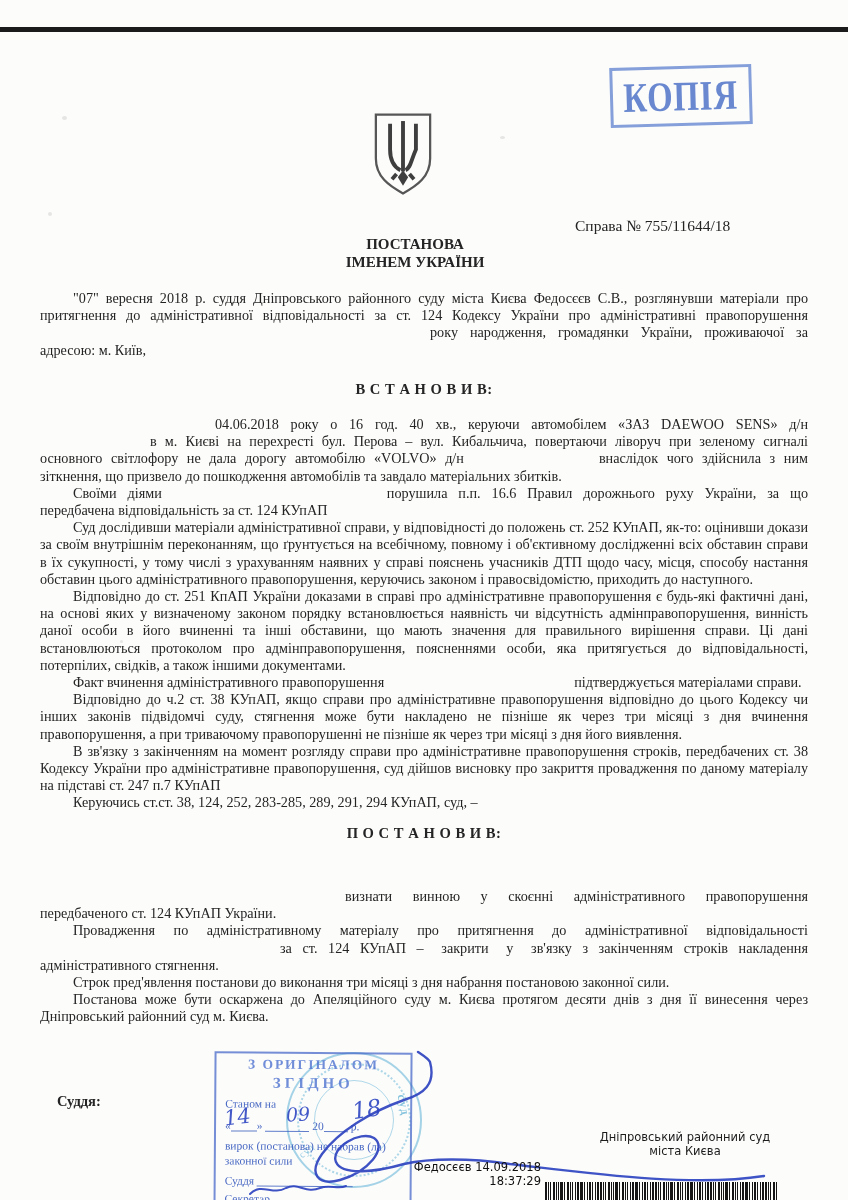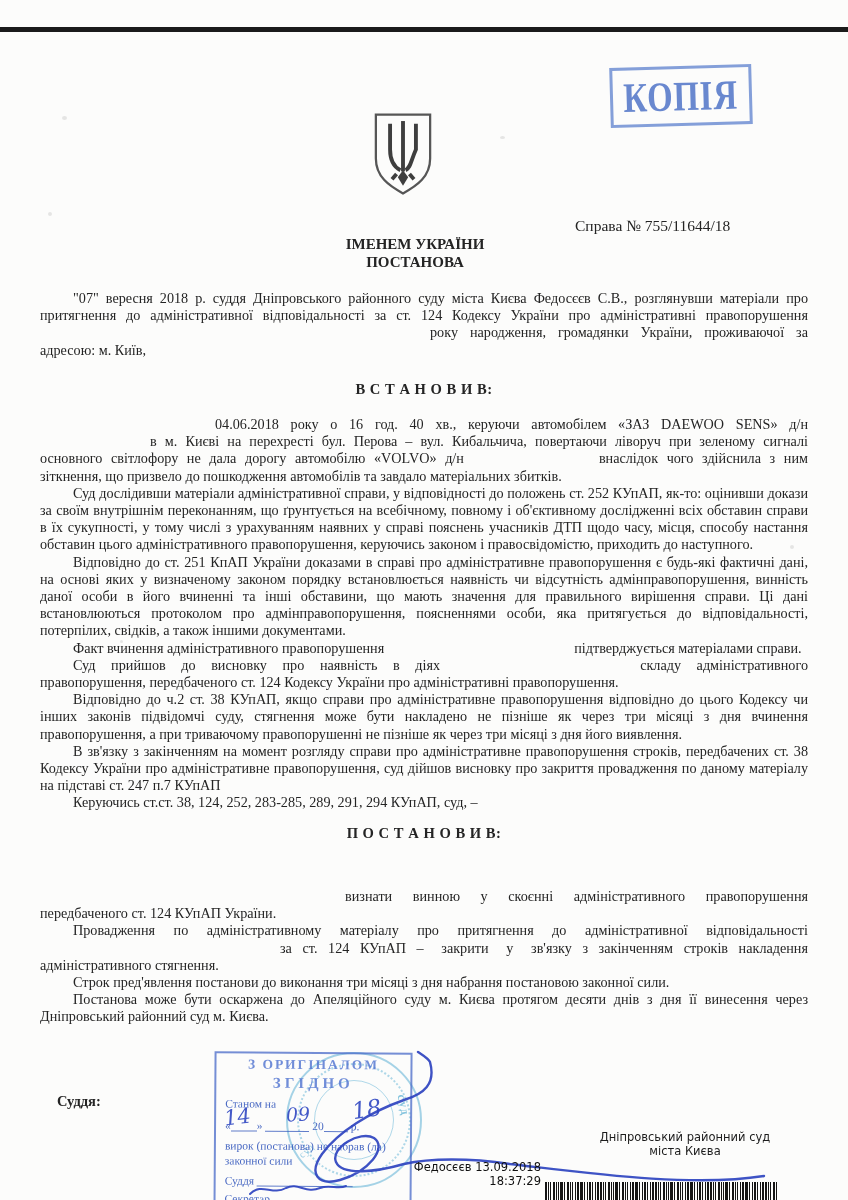--- a/index.html
+++ b/index.html
@@ -118,32 +118,32 @@
         <path d="M40 96 L33 104"></path>
         <path d="M60 96 L67 104"></path>
       </g>
       <path d="M50 90 L42 101 L50 114 L58 101 Z" fill="#3e3e3e"></path>
     </svg>
   </div>
 
   <div class="case-number">Справа № 755/11644/18</div>
 
   <div class="title-block">
+    <div>ПОСТАНОВА</div>
     <div>ІМЕНЕМ УКРАЇНИ</div>
-    <div>ПОСТАНОВА</div>
   </div>
 
   <div class="doc-body" id="doc-body">
       <p class="doc-para" style="text-indent: 33px;"><span>"07" вересня 2018 р.  суддя Дніпровського районного суду міста Києва Федосєєв С.В., розглянувши матеріали про притягнення до адміністративної відповідальності за ст. 124 Кодексу України про адміністративні правопорушення</span><span class="gap" style="width: 390px;"></span><span>року народження, громадянки України, проживаючої за адресою: м. Київ,</span></p>
       <p class="doc-heading" style="margin: 22px 0px 18px;">В С Т А Н О В И В:</p>
       <p class="doc-para" style="text-indent: 175px;"><span>04.06.2018 року о 16 год. 40 хв., керуючи автомобілем «ЗАЗ DAEWOO SENS» д/н</span><span class="gap" style="width: 110px;"></span><span>в м. Києві на перехресті бул. Перова – вул. Кибальчича, повертаючи ліворуч при зеленому сигналі основного світлофору не дала дорогу автомобілю «VOLVO» д/н</span><span class="gap" style="width: 135px;"></span><span>внаслідок чого здійснила з ним зіткнення, що призвело до пошкодження автомобілів та завдало матеріальних збитків.</span></p>
+      <p class="doc-para" style="text-indent: 33px;"><span>Своїми діями</span><span class="gap" style="width: 225px;"></span><span>порушила п.п. 16.6 Правил дорожнього руху України, за що передбачена відповідальність за ст. 124 КУпАП</span></p>
       <p class="doc-para" style="text-indent: 33px;"><span>Суд дослідивши матеріали адміністративної справи, у відповідності до положень </span><span class="u">ст. 252 КУпАП</span><span>, як-то: оцінивши докази за своїм внутрішнім переконанням, що ґрунтується на всебічному, повному і об'єктивному дослідженні всіх обставин справи в їх сукупності, у тому числі з урахуванням наявних у справі пояснень учасників ДТП щодо часу, місця, способу настання обставин цього адміністративного правопорушення, керуючись законом і правосвідомістю, приходить до наступного.</span></p>
       <p class="doc-para" style="text-indent: 33px;"><span>Відповідно до ст. 251 КпАП України доказами в справі про адміністративне правопорушення є будь-які фактичні дані, на основі яких у визначеному законом порядку встановлюється наявність чи відсутність адмінправопорушення, винність даної особи в його вчиненні та інші обставини, що мають значення для правильного вирішення справи. Ці дані встановлюються протоколом про адмінправопорушення, поясненнями особи, яка притягується до відповідальності, потерпілих, свідків, а також іншими документами.</span></p>
       <p class="doc-para" style="text-indent: 33px;"><span>Факт вчинення адміністративного правопорушення</span><span class="gap" style="width: 190px;"></span><span>підтверджується матеріалами справи.</span></p>
-      <p class="doc-para" style="text-indent: 33px;"><span>Суд прийшов до висновку про наявність в діях</span><span class="gap" style="width: 200px;"></span><span>складу адміністративного правопорушення, передбаченого ст. 124 Кодексу України про адміністративні правопорушення.</span></p>
       <p class="doc-para" style="text-indent: 33px;"><span>Відповідно до ч.2 ст. 38 КУпАП, якщо справи про адміністративне правопорушення відповідно до цього Кодексу чи інших законів підвідомчі суду, стягнення може бути накладено не пізніше як через три місяці з дня вчинення правопорушення, а при триваючому правопорушенні не пізніше як через три місяці з дня його виявлення.</span></p>
       <p class="doc-para" style="text-indent: 33px;"><span>В зв'язку з закінченням на момент розгляду справи про адміністративне правопорушення строків, передбачених ст. 38 Кодексу України про адміністративне правопорушення, суд дійшов висновку про закриття провадження по даному матеріалу на підставі ст. 247 п.7 КУпАП</span></p>
       <p class="doc-para" style="text-indent: 33px; text-align: left;"><span>Керуючись ст.ст. 38, 124, 252, 283-285, 289, 291, 294 КУпАП, суд, –</span></p>
       <p class="doc-heading" style="margin: 13px 0px 18px;">П О С Т А Н О В И В:</p>
       <p class="doc-para" style="text-indent: 305px; margin-top: 46px;"><span>визнати винною у скоєнні адміністративного правопорушення передбаченого ст. 124 КУпАП України.</span></p>
       <p class="doc-para" style="text-indent: 33px;"><span>Провадження по адміністративному матеріалу про притягнення до адміністративної відповідальності</span><span class="gap" style="width: 240px;"></span><span>за ст. 124 КУпАП –  закрити  у  зв'язку з закінченням строків накладення адміністративного стягнення.</span></p>
       <p class="doc-para" style="text-indent: 33px;"><span>Строк пред'явлення постанови до виконання три місяці з дня набрання постановою законної сили.</span></p>
       <p class="doc-para" style="text-indent: 33px;"><span>Постанова може бути оскаржена до Апеляційного суду м. Києва протягом десяти днів з дня її винесення через Дніпровський районний суд м. Києва.</span></p>
     </div>
 
@@ -187,21 +187,21 @@
                C580 1172 690 1188 764 1176"></path>
       <path d="M250 1194 C262 1182 272 1196 286 1188 C298 1182 306 1194 320 1188
                C330 1184 338 1190 346 1186" stroke-width="2"></path>
     </g>
   </svg>
 
   <div class="court-name">
     <div>Дніпровський районний суд</div>
     <div>міста Києва</div>
   </div>
-  <div class="print-info">Федосєєв 13.09.2018 18:37:29</div>
+  <div class="print-info">Федосєєв 14.09.2018 18:37:29</div>
   <div class="barcode">
     <div class="barcode-bars" id="barcode-bars"><i style="width:2px;margin-right:1px"></i><i style="width:1px;margin-right:1px"></i><i style="width:1px;margin-right:2px"></i><i style="width:2px;margin-right:1px"></i><i style="width:1px;margin-right:1px"></i><i style="width:1px;margin-right:1px"></i><i style="width:3px;margin-right:1px"></i><i style="width:1px;margin-right:2px"></i><i style="width:2px;margin-right:1px"></i><i style="width:1px;margin-right:1px"></i><i style="width:1px;margin-right:2px"></i><i style="width:1px;margin-right:1px"></i><i style="width:2px;margin-right:1px"></i><i style="width:3px;margin-right:1px"></i><i style="width:1px;margin-right:2px"></i><i style="width:1px;margin-right:1px"></i><i style="width:2px;margin-right:1px"></i><i style="width:1px;margin-right:2px"></i><i style="width:1px;margin-right:1px"></i><i style="width:2px;margin-right:1px"></i><i style="width:2px;margin-right:1px"></i><i style="width:1px;margin-right:1px"></i><i style="width:1px;margin-right:2px"></i><i style="width:2px;margin-right:1px"></i><i style="width:1px;margin-right:1px"></i><i style="width:1px;margin-right:1px"></i><i style="width:3px;margin-right:1px"></i><i style="width:1px;margin-right:2px"></i><i style="width:2px;margin-right:1px"></i><i style="width:1px;margin-right:1px"></i><i style="width:1px;margin-right:2px"></i><i style="width:1px;margin-right:1px"></i><i style="width:2px;margin-right:1px"></i><i style="width:3px;margin-right:1px"></i><i style="width:1px;margin-right:2px"></i><i style="width:1px;margin-right:1px"></i><i style="width:2px;margin-right:1px"></i><i style="width:1px;margin-right:2px"></i><i style="width:1px;margin-right:1px"></i><i style="width:2px;margin-right:1px"></i><i style="width:2px;margin-right:1px"></i><i style="width:1px;margin-right:1px"></i><i style="width:1px;margin-right:2px"></i><i style="width:2px;margin-right:1px"></i><i style="width:1px;margin-right:1px"></i><i style="width:1px;margin-right:1px"></i><i style="width:3px;margin-right:1px"></i><i style="width:1px;margin-right:2px"></i><i style="width:2px;margin-right:1px"></i><i style="width:1px;margin-right:1px"></i><i style="width:1px;margin-right:2px"></i><i style="width:1px;margin-right:1px"></i><i style="width:2px;margin-right:1px"></i><i style="width:3px;margin-right:1px"></i><i style="width:1px;margin-right:2px"></i><i style="width:1px;margin-right:1px"></i><i style="width:2px;margin-right:1px"></i><i style="width:1px;margin-right:2px"></i><i style="width:1px;margin-right:1px"></i><i style="width:2px;margin-right:1px"></i><i style="width:2px;margin-right:1px"></i><i style="width:1px;margin-right:1px"></i><i style="width:1px;margin-right:2px"></i><i style="width:2px;margin-right:1px"></i><i style="width:1px;margin-right:1px"></i><i style="width:1px;margin-right:1px"></i><i style="width:3px;margin-right:1px"></i><i style="width:1px;margin-right:2px"></i><i style="width:2px;margin-right:1px"></i><i style="width:1px;margin-right:1px"></i><i style="width:1px;margin-right:2px"></i><i style="width:1px;margin-right:1px"></i><i style="width:2px;margin-right:1px"></i><i style="width:3px;margin-right:1px"></i><i style="width:1px;margin-right:2px"></i><i style="width:1px;margin-right:1px"></i><i style="width:2px;margin-right:1px"></i><i style="width:1px;margin-right:2px"></i><i style="width:1px;margin-right:1px"></i><i style="width:2px;margin-right:1px"></i><i style="width:2px;margin-right:1px"></i><i style="width:1px;margin-right:1px"></i><i style="width:1px;margin-right:2px"></i><i style="width:2px;margin-right:1px"></i><i style="width:1px;margin-right:1px"></i></div>
     <div class="barcode-label">
       <span>*2604*23318951*1*1*</span>
     </div>
   </div>
 
 </div>
 
 </body></html>

